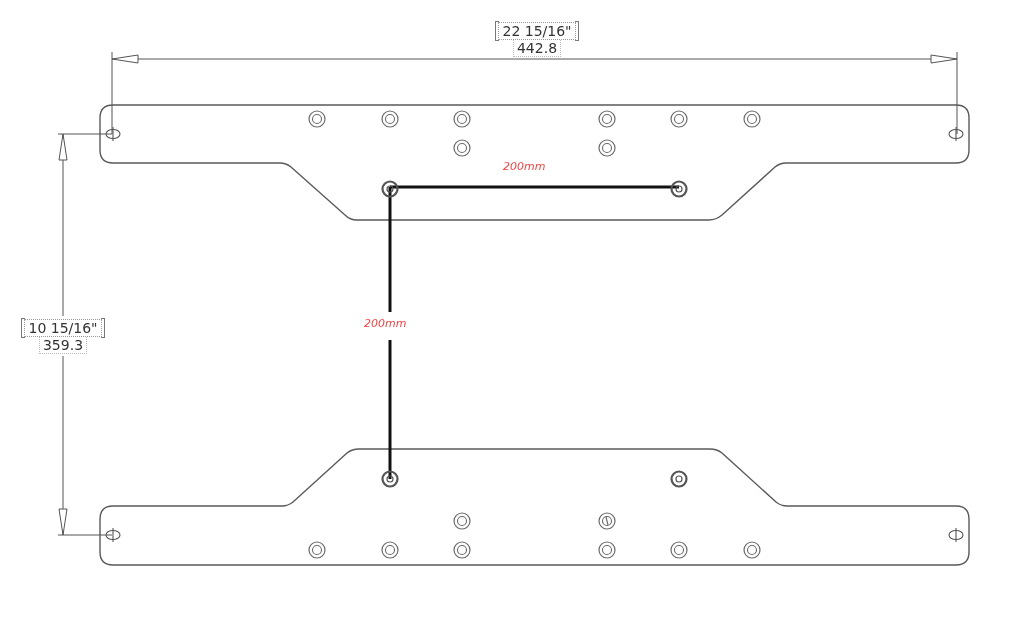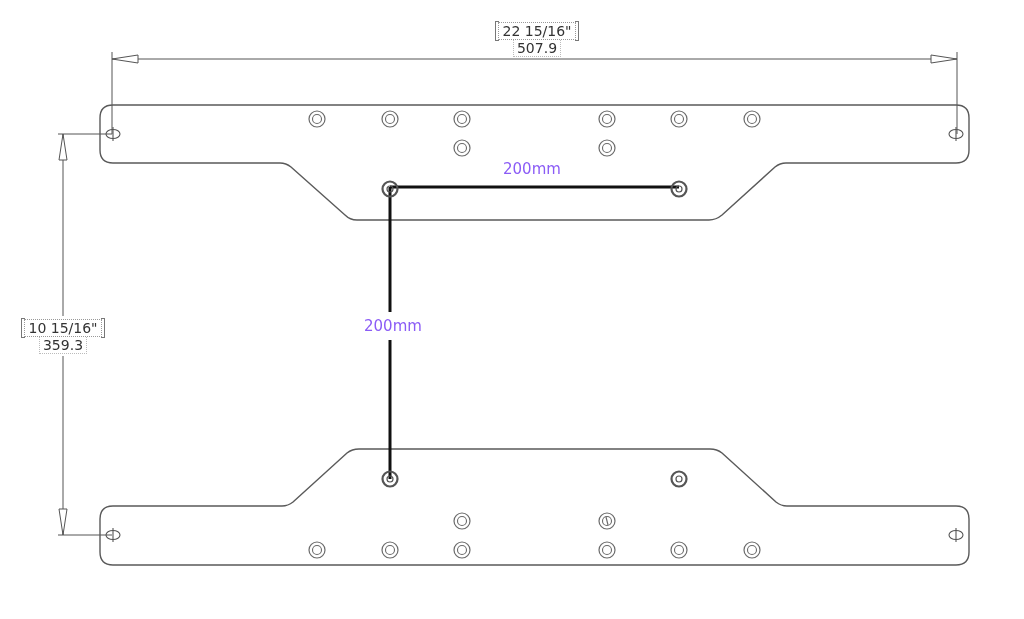--- a/index.html
+++ b/index.html
@@ -14,21 +14,21 @@
     .vesa-i { fill: none; stroke: #555; stroke-width: 1.2; }
     .vesa-line { stroke: #111; stroke-width: 3; fill: none; }
     .slot { fill: none; stroke: #555; stroke-width: 1.1; }
     .label { position: absolute; color: #333; font-family: "DejaVu Sans", "Liberation Sans", sans-serif; white-space: nowrap; }
     .dim-box { position: absolute; text-align: center; font-size: 14px; color: #333; line-height: 16px; }
     .dim-imp { display: inline-block; padding: 0 3px; border: 1px dotted #999; position: relative; }
     .dim-imp::before, .dim-imp::after { content: ""; position: absolute; top: -2px; bottom: -2px; width: 3px; border: 1px solid #777; }
     .dim-imp::before { left: -4px; border-right: none; }
     .dim-imp::after { right: -4px; border-left: none; }
     .dim-met { display: inline-block; padding: 0 3px; border: 1px dotted #bbb; border-top: none; }
-    .vesa-label { font-size: 15px; color: #8b5cf6; }
+    .vesa-label { font-size: 11px; color: #ef4444; font-style: italic; }
   </style>
 </head>
 <body>
 
 <svg id="drawing" viewBox="0 0 1024 619" xmlns="http://www.w3.org/2000/svg">
 
   <g>
     <line class="dimline" x1="112" y1="52" x2="112" y2="134"></line>
     <line class="dimline" x1="957" y1="52" x2="957" y2="134"></line>
     <line class="dimline" x1="112" y1="59" x2="957" y2="59"></line>
@@ -164,21 +164,21 @@
       </g>
     <g>
         <circle class="vesa-o" cx="679" cy="479" r="7.5"></circle>
         <circle class="vesa-i" cx="679" cy="479" r="3"></circle>
       </g>
   </g>
 </svg>
 
 <div class="dim-box" style="left:492px; top:22px; width:90px;">
   <span class="dim-imp">22 15/16"</span><br>
-  <span class="dim-met">507.9</span>
+  <span class="dim-met">442.8</span>
 </div>
 
 <div class="dim-box" style="left:20px; top:319px; width:86px;">
   <span class="dim-imp">10 15/16"</span><br>
   <span class="dim-met">359.3</span>
 </div>
 
 <div class="label vesa-label" style="left:503px; top:160px;">200mm</div>
 <div class="label vesa-label" style="left:364px; top:317px;">200mm</div>
 

